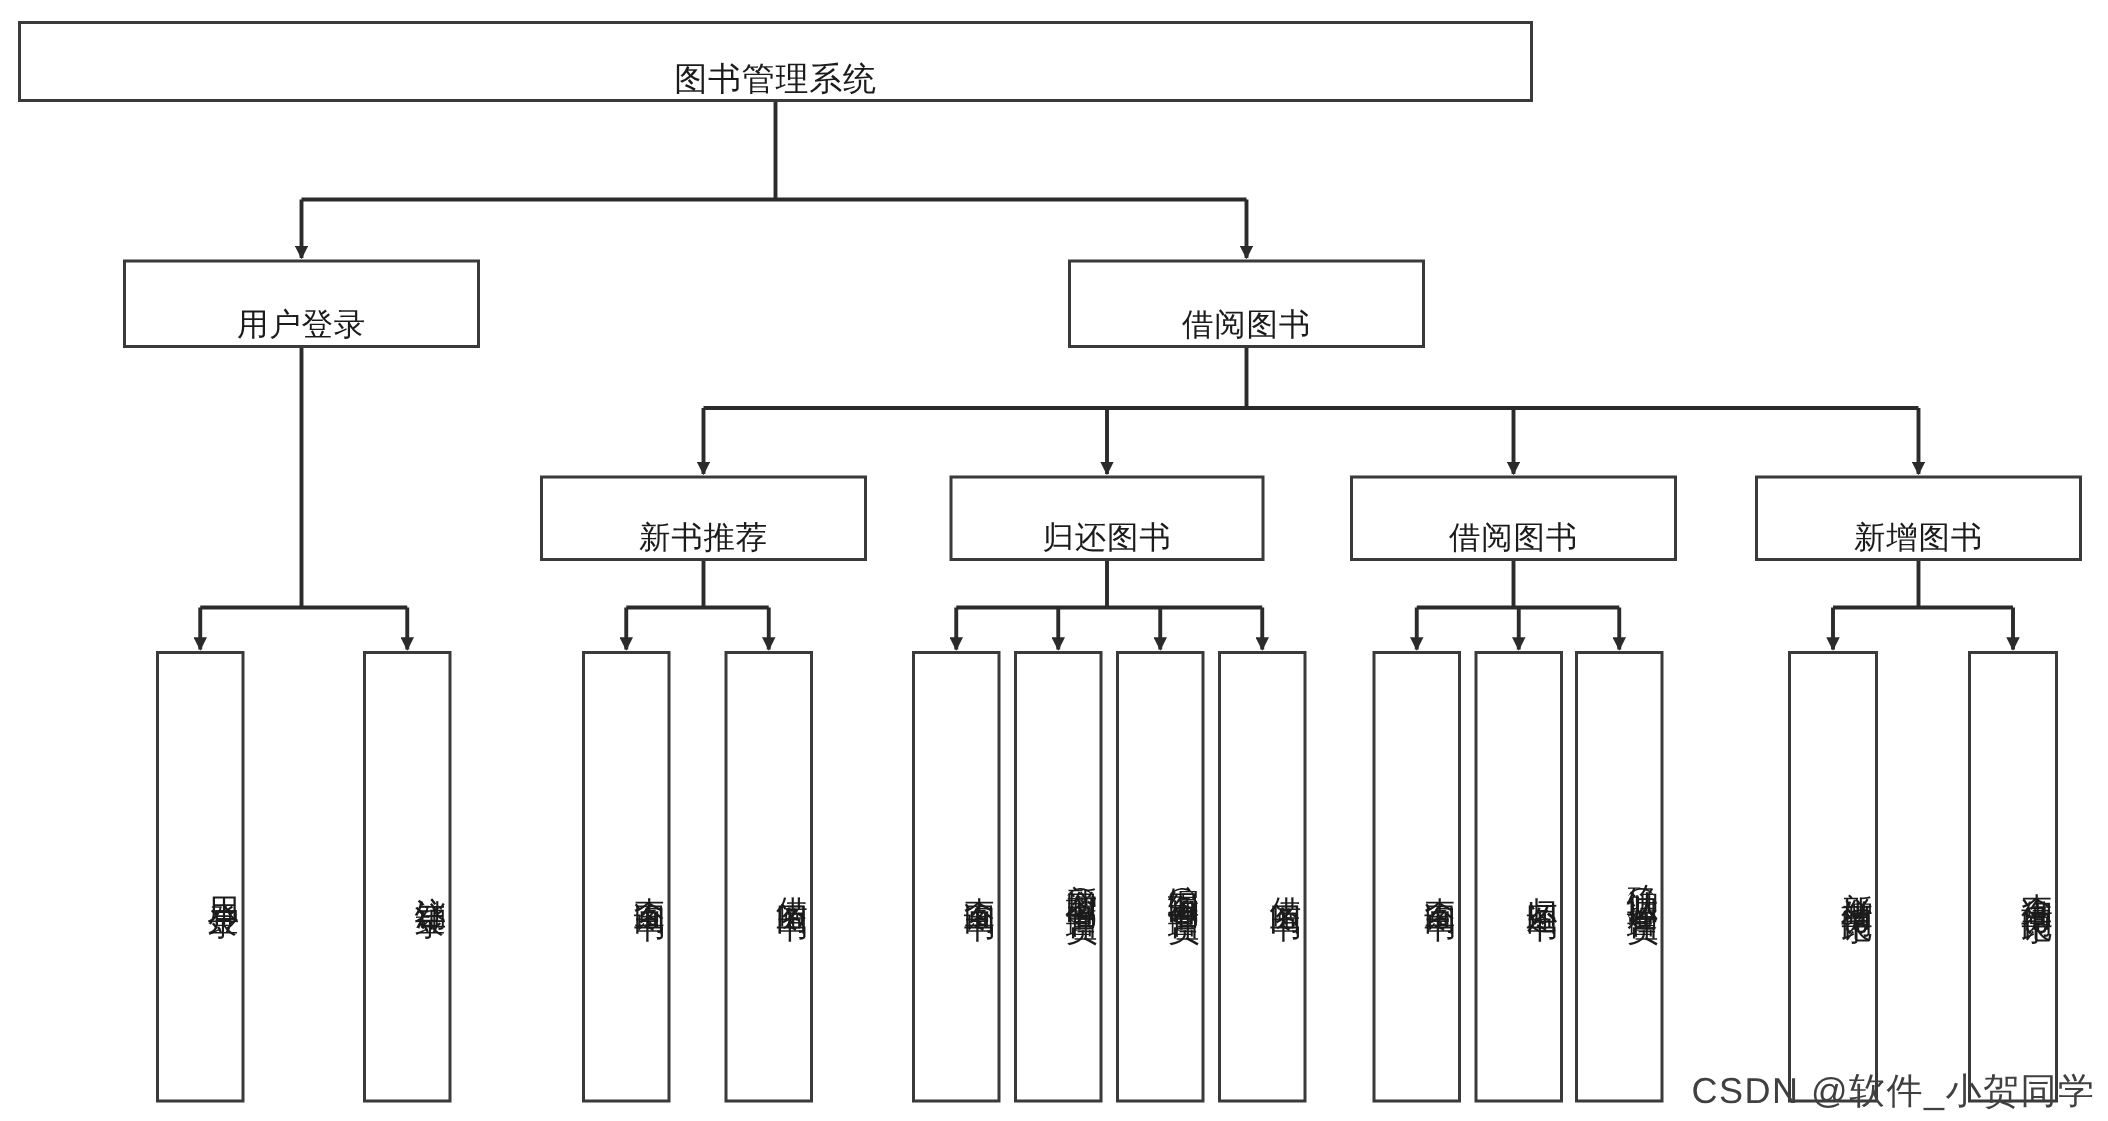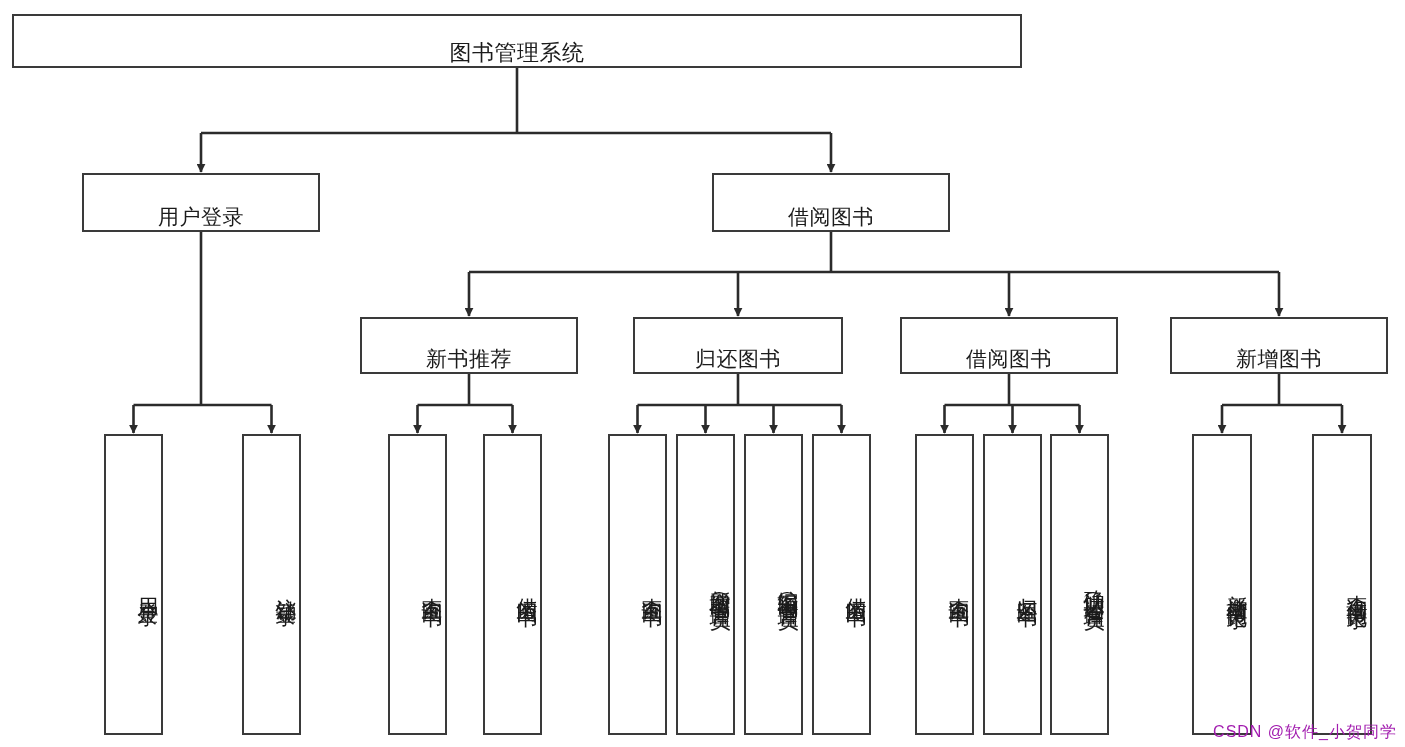--- a/index.html
+++ b/index.html
@@ -49,22 +49,22 @@
     letter-spacing: 3px;
     padding-top: 4px;
     align-items: flex-start;
     justify-content: center;
     white-space: nowrap;
   }
   .watermark {
     position: absolute;
     right: 8px;
     bottom: 4px;
-    font-size: 16px;
-    color: #a21caf;
+    font-size: 24px;
+    color: #404040;
     letter-spacing: 1px;
     z-index: 5;
     white-space: nowrap;
   }
 </style>
 </head>
 <body>
 
 <div id="canvas">
 

